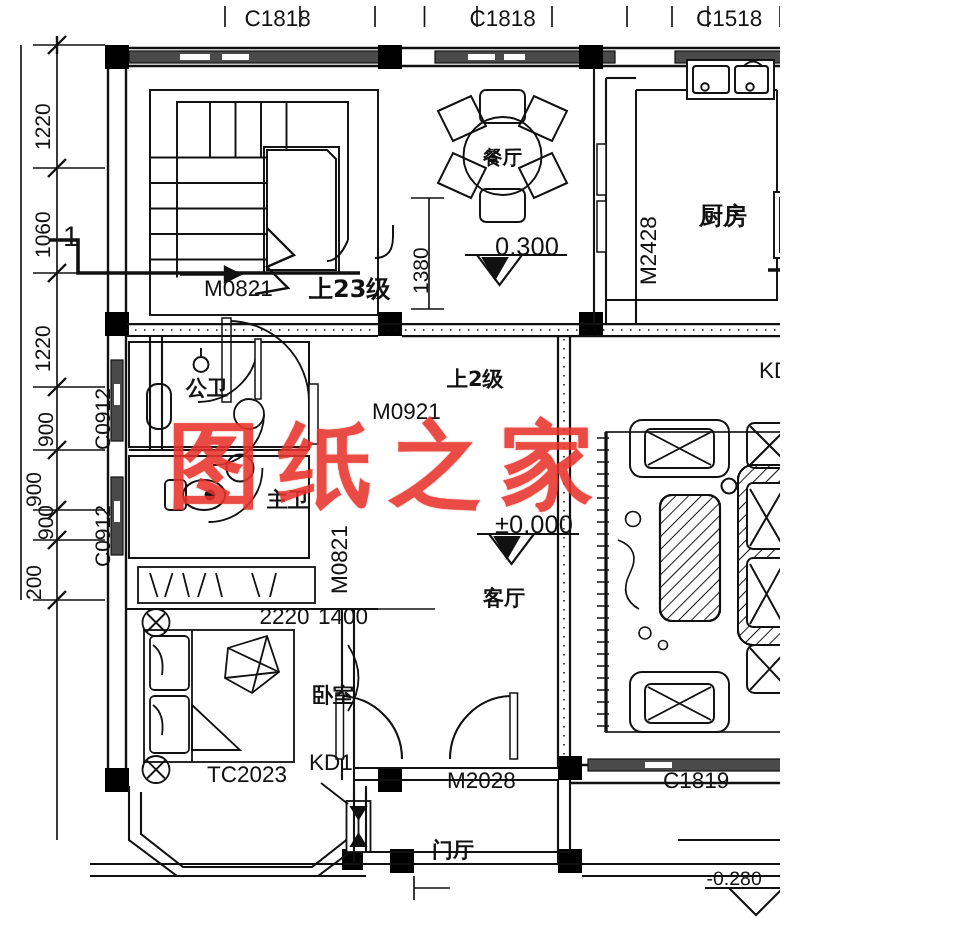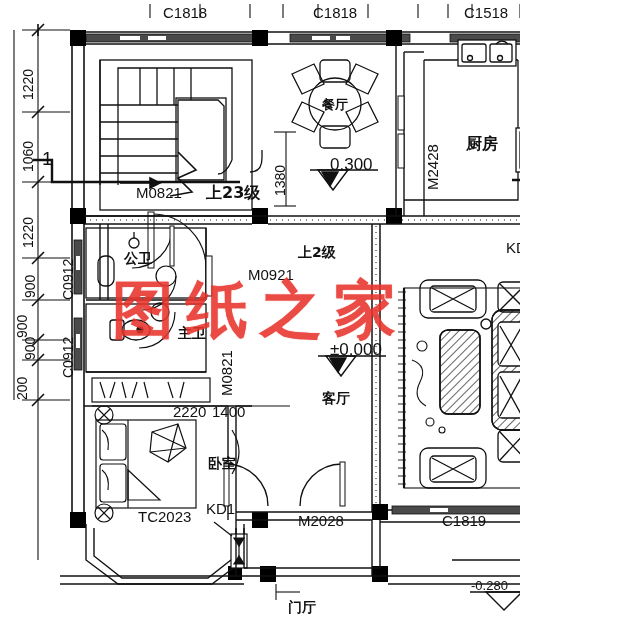--- a/index.html
+++ b/index.html
@@ -523,18 +523,18 @@
   <div class="lbl cn" style="left:466px;top:134px;font-size:16px;">厨房</div>
   <div class="lbl vert" style="left:424px;top:190px;">M2428</div>
 
   <div class="lbl cn" style="left:298px;top:244px;font-size:14px;">上2级</div>
   <div class="lbl" style="left:330px;top:340px;font-size:17px;">±0.000</div>
   <div class="lbl cn" style="left:322px;top:390px;">客厅</div>
   <div class="lbl" style="left:506px;top:239px;">KD2</div>
 
   <div class="lbl" style="left:298px;top:512px;">M2028</div>
   <div class="lbl" style="left:442px;top:512px;">C1819</div>
-  <div class="lbl cn" style="left:288px;top:558px;margin-top:41px;">门厅</div>
+  <div class="lbl cn" style="left:288px;top:558px;">门厅</div>
   <div class="lbl" style="left:471px;top:578px;font-size:13px;">-0.280</div>
 
   <div class="wm" style="left:112px;top:268px;">图纸之家</div>
 
 </div>
 
 </body></html>

